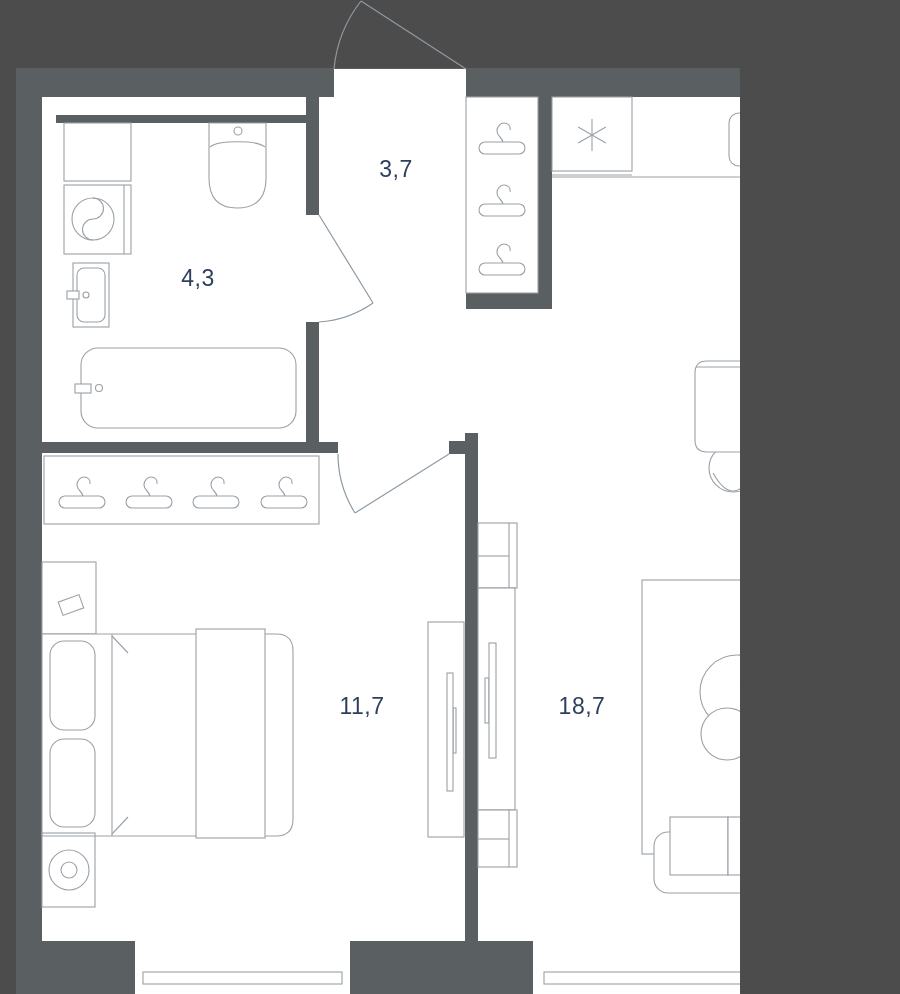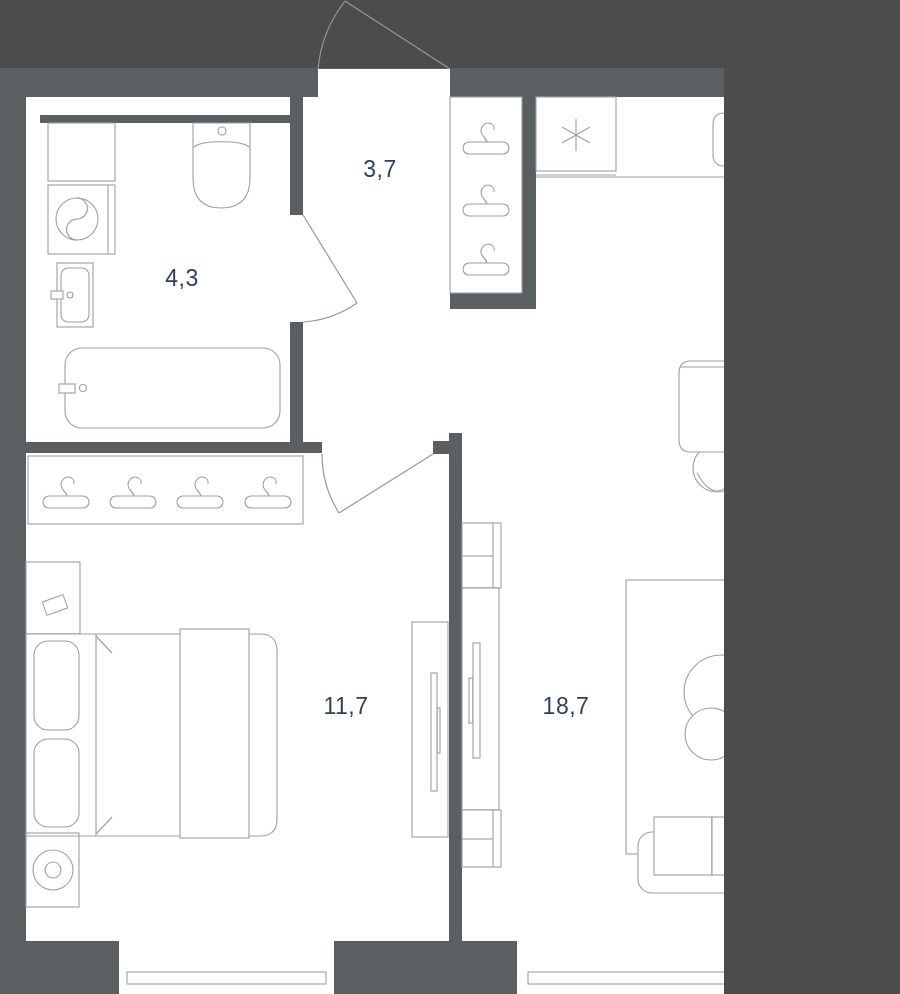--- a/index.html
+++ b/index.html
@@ -1,16 +1,16 @@
 <!DOCTYPE html>
 <html><head>
 <meta charset="utf-8">
 <style>
   html,body{margin:0;padding:0;background:#4d4c4d;}
-  .plan-wrap{width:724px;height:994px;overflow:hidden;}
+  .plan-wrap{width:724px;height:994px;overflow:hidden;padding-left:16px;}
   svg{display:block;font-family:"Liberation Sans",sans-serif;}
   .area-label{fill:#2e3f5d;font-size:23px;letter-spacing:.5px;}
   .fx{stroke:#9aa1a7;stroke-width:1.1;fill:none;}
   .fxw{stroke:#9aa1a7;stroke-width:1.1;fill:#ffffff;}
   .door{stroke:#8f9aa3;stroke-width:1.2;fill:none;}
   .wall{fill:#5a5f62;}
   .floor{fill:#ffffff;}
 </style>
 </head>
 <body>

